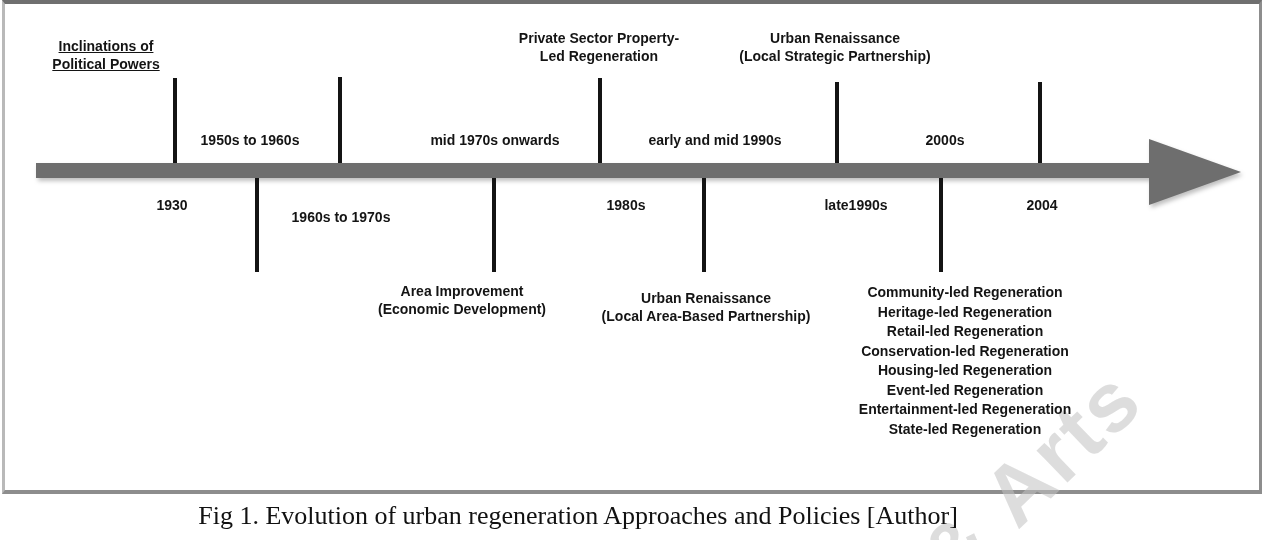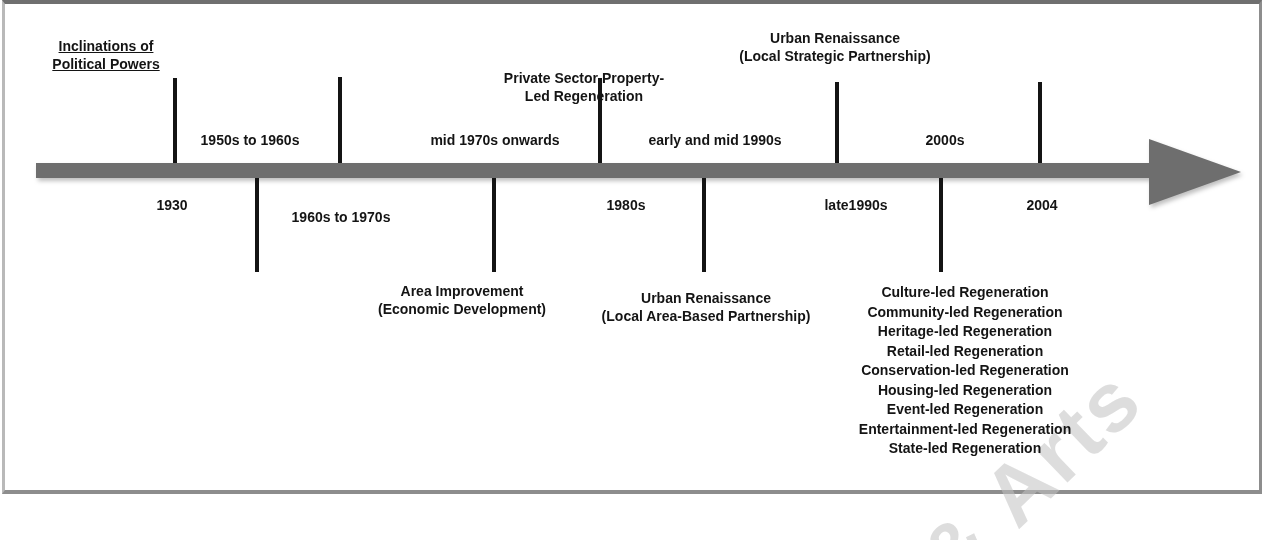--- a/index.html
+++ b/index.html
@@ -70,21 +70,21 @@
   <div class="tick" style="left:835px; top:82px; height:81px;"></div>
   <div class="tick" style="left:1038px; top:82px; height:81px;"></div>
 
   <div class="tick" style="left:255px; top:178px; height:94px;"></div>
   <div class="tick" style="left:492px; top:178px; height:94px;"></div>
   <div class="tick" style="left:702px; top:178px; height:94px;"></div>
   <div class="tick" style="left:939px; top:178px; height:94px;"></div>
 
   <div class="evt" style="left:106px; top:37px;text-decoration:underline;">Inclinations of
 Political Powers</div>
-  <div class="evt" style="left:584px; top:29px;margin-top:40px;">Private Sector Property-
+  <div class="evt" style="left:599px; top:29px;">Private Sector Property-
 Led Regeneration</div>
   <div class="evt" style="left:835px; top:29px;">Urban Renaissance
 (Local Strategic Partnership)</div>
 
   <div class="per" style="left:250px; top:131px;">1950s to 1960s</div>
   <div class="per" style="left:495px; top:131px;">mid 1970s onwards</div>
   <div class="per" style="left:715px; top:131px;">early and mid 1990s</div>
   <div class="per" style="left:945px; top:131px;">2000s</div>
 
   <div class="per" style="left:172px; top:196px;">1930</div>
@@ -92,25 +92,25 @@
   <div class="per" style="left:598px; top:196px;margin-left:28px;">1980s</div>
   <div class="per" style="left:856px; top:196px;">late1990s</div>
   <div class="per" style="left:1042px; top:196px;">2004</div>
 
   <div class="evt" style="left:462px; top:282px;">Area Improvement
 (Economic Development)</div>
   <div class="evt" style="left:706px; top:289px;">Urban Renaissance
 (Local Area-Based Partnership)</div>
 
   <div class="regen-list">
-    <div>Culture-led Regeneration</div>
     <div>Community-led Regeneration</div>
     <div>Heritage-led Regeneration</div>
     <div>Retail-led Regeneration</div>
     <div>Conservation-led Regeneration</div>
     <div>Housing-led Regeneration</div>
     <div>Event-led Regeneration</div>
     <div>Entertainment-led Regeneration</div>
     <div>State-led Regeneration</div>
   </div>
 
+  <div class="caption">Fig 1. Evolution of urban regeneration Approaches and Policies [Author]</div>
 
 </div>
 
 </body></html>

